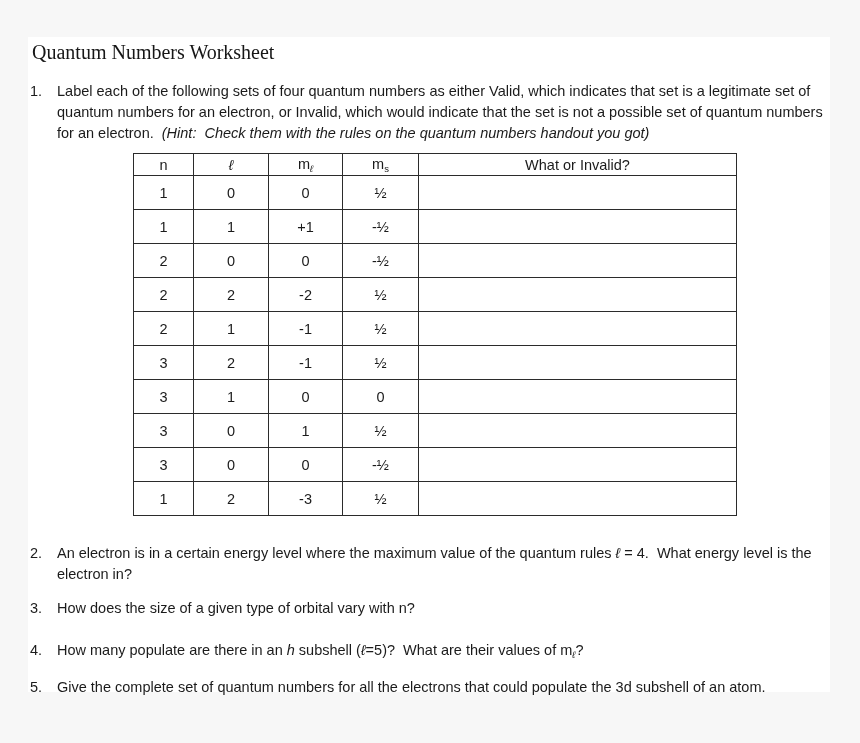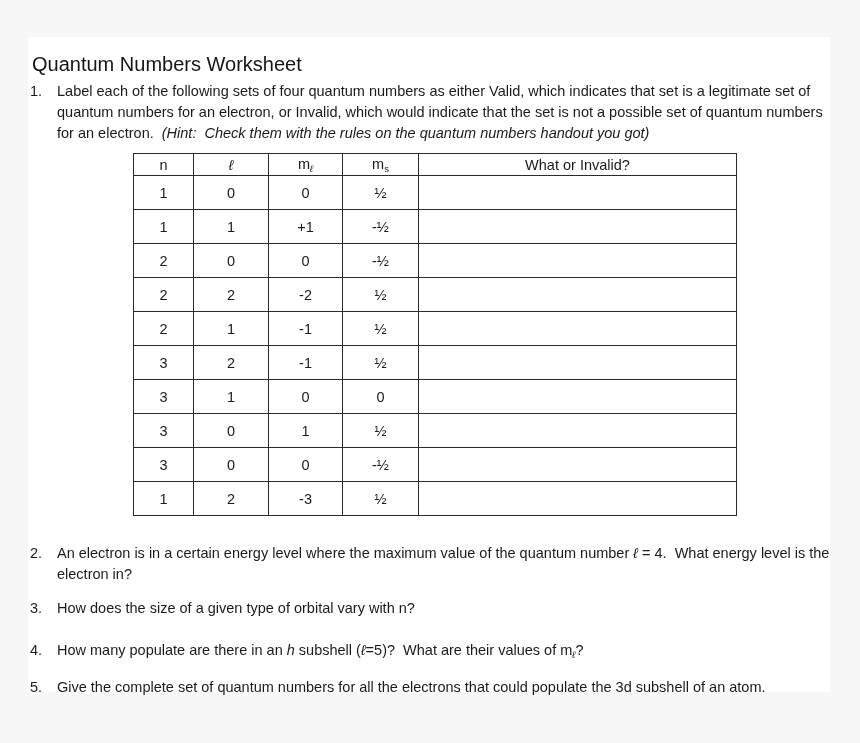--- a/index.html
+++ b/index.html
@@ -16,24 +16,25 @@
     position: absolute;
     left: 28px;
     top: 37px;
     width: 802px;
     height: 655px;
     background: #ffffff;
   }
   .title {
     position: absolute;
     left: 4px;
-    top: 14px;
+    top: 2px;
     font-size: 20px;
     line-height: 26px;
     color: #161616;
+    font-family: Liberation Serif, serif;
   }
   .question {
     position: absolute;
     left: 2px;
     right: 0;
     display: flex;
     align-items: flex-start;
     font-size: 14.5px;
     line-height: 21px;
   }
@@ -177,21 +178,21 @@
         <td>2</td>
         <td>-3</td>
         <td>½</td>
         <td></td>
       </tr>
     </tbody>
   </table>
 
   <div class="question q2">
     <span class="qnum">2.</span>
-    <div class="qtext"><span>An electron is in a certain energy level where the maximum value of the quantum number </span><span class="ell">ℓ</span><span> = 4.  What energy level is the electron in?</span></div>
+    <div class="qtext"><span>An electron is in a certain energy level where the maximum value of the quantum rules </span><span class="ell">ℓ</span><span> = 4.  What energy level is the electron in?</span></div>
   </div>
 
   <div class="question q3">
     <span class="qnum">3.</span>
     <div class="qtext">How does the size of a given type of orbital vary with n?</div>
   </div>
 
   <div class="question q4">
     <span class="qnum">4.</span>
     <div class="qtext"><span>How many populate are there in an </span><i>h</i><span> subshell (</span><span class="ell">ℓ</span><span>=5)?  What are their values of m</span><sub class="small ell">ℓ</sub><span>?</span></div>

